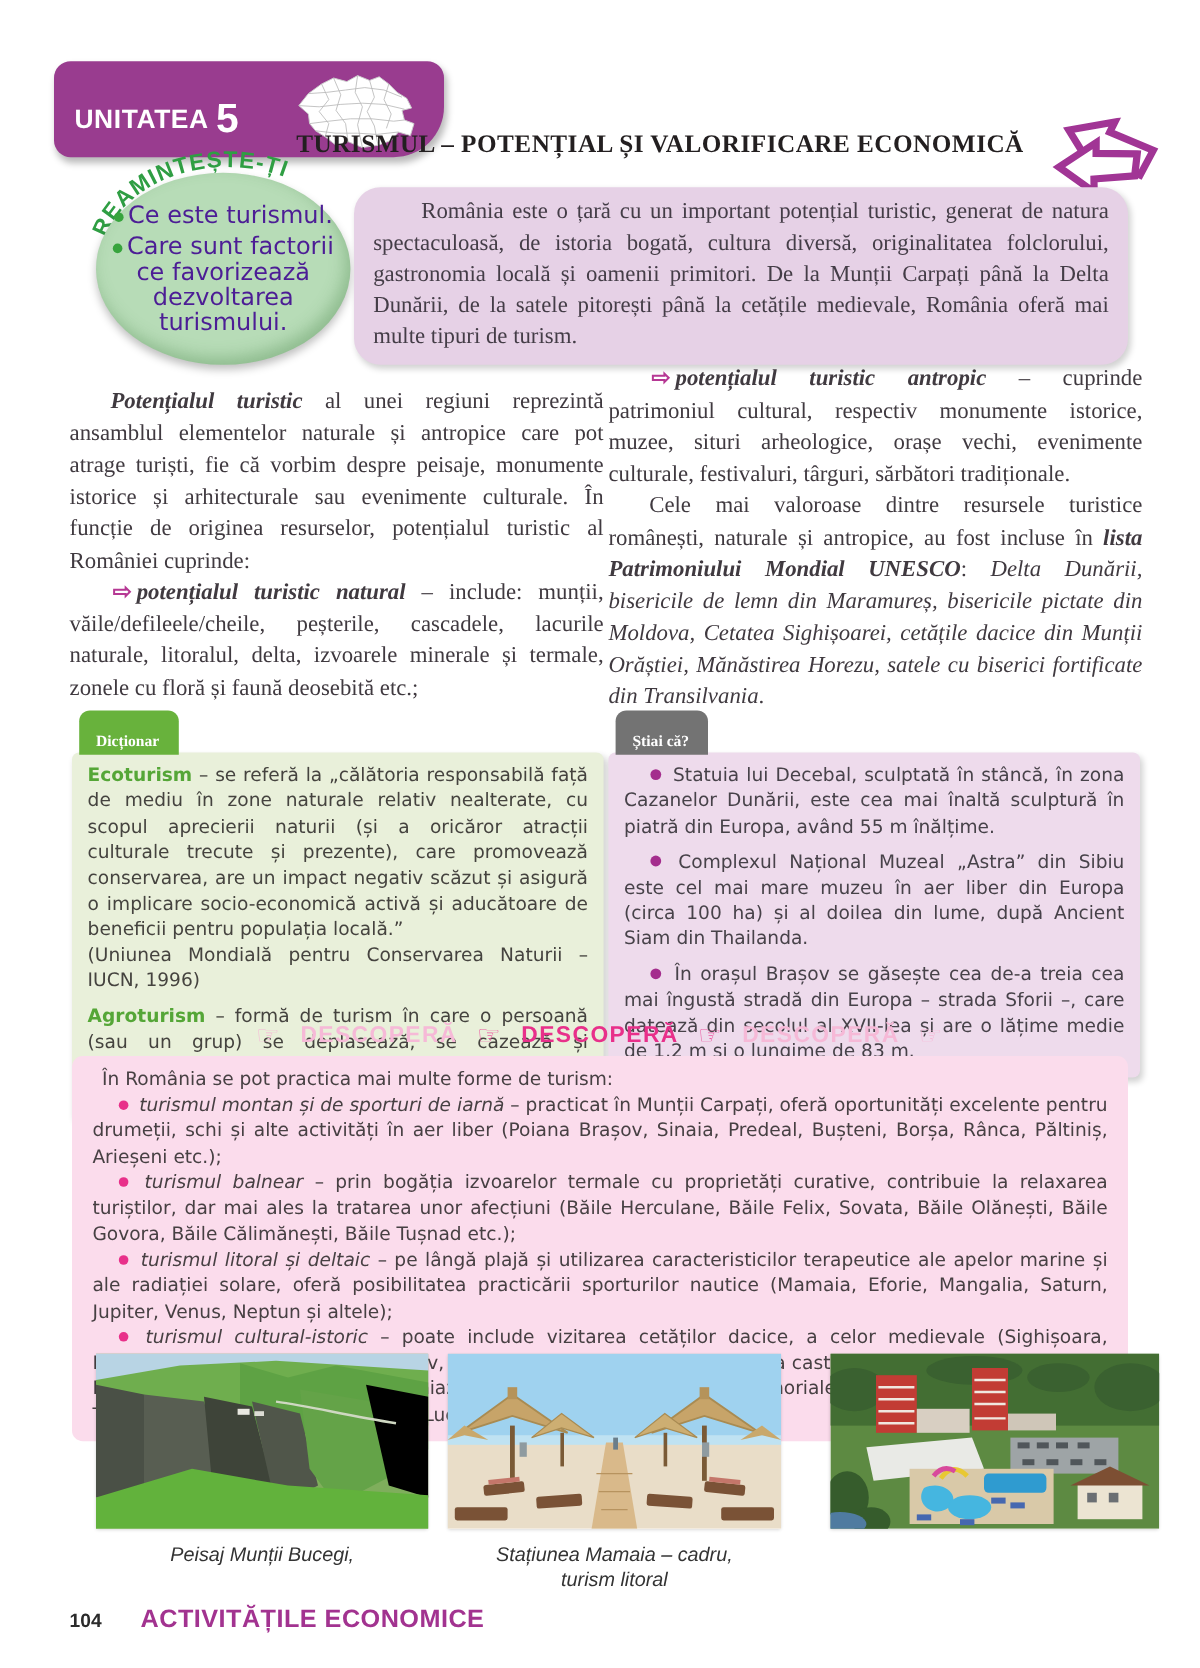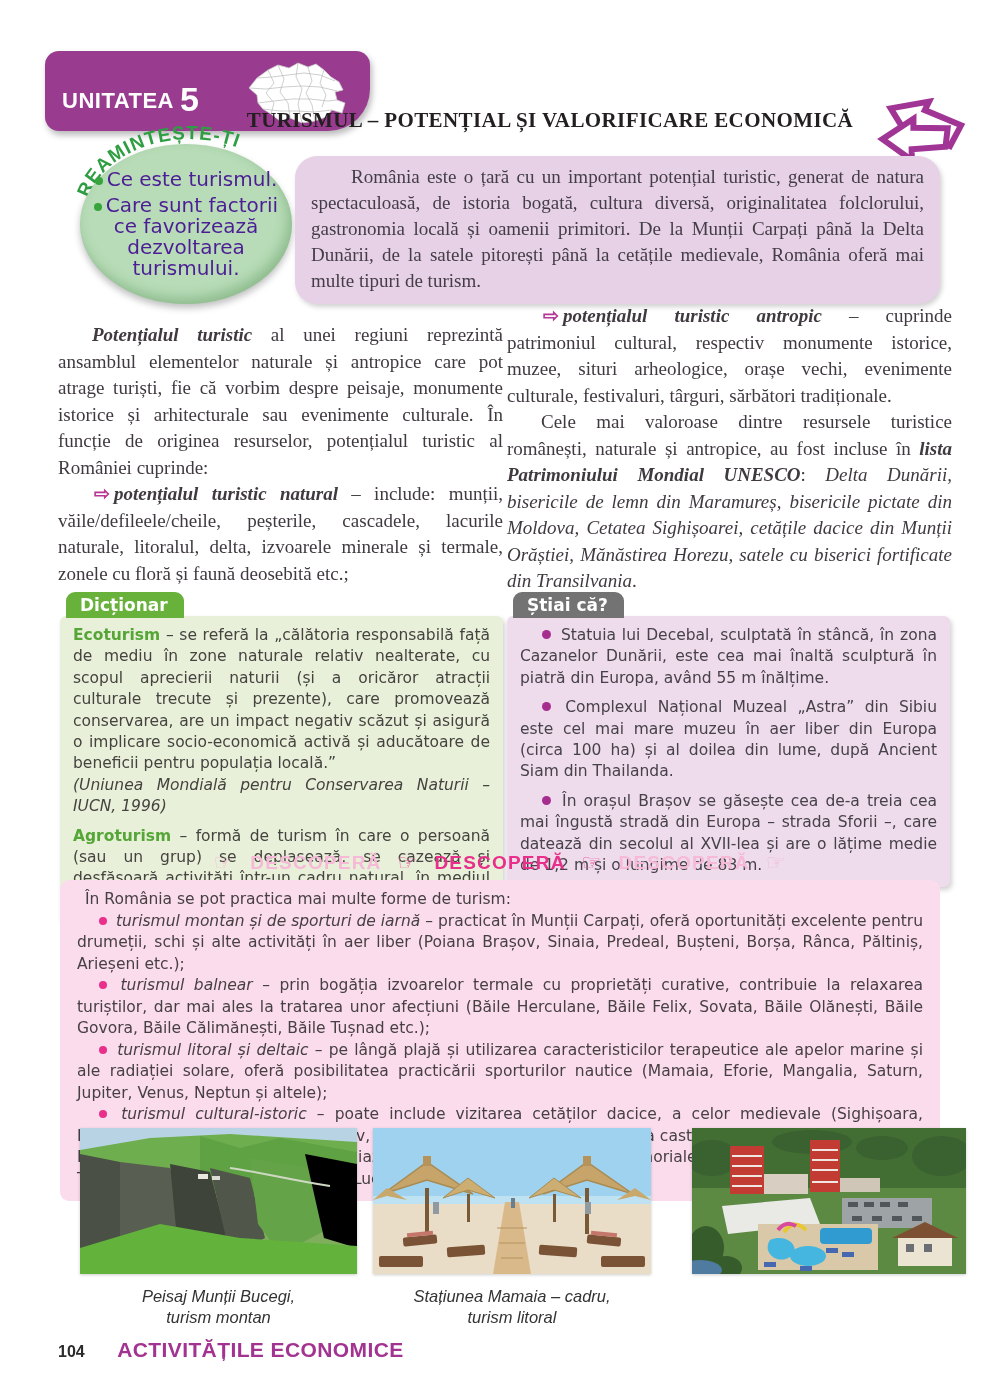--- a/index.html
+++ b/index.html
@@ -45,35 +45,35 @@
        line-height:26.5px;color:#403a40;text-align:justify;}
   .col-left{left:58px;top:322px;}
   .col-right{left:507px;top:303px;}
   .col p{margin:0;}
   .col .indent{text-indent:34px;}
   .bi{font-weight:bold;font-style:italic;}
   .it{font-style:italic;}
   .arrow{color:#b63894;font-style:normal;font-weight:bold;padding:0 4px 0 2px;}
 
   
-  .tab{display:inline-block;position:relative;z-index:2;margin-left:6px;padding:3px 16px 3px 14px;
-       border-radius:9px 9px 0 0;color:#fff;font-weight:bold;font-size:17px;}
+  .tab{display:inline-block;position:relative;z-index:2;margin-left:6px;padding:18px 16px 3px 14px;
+       border-radius:9px 9px 0 0;color:#fff;font-weight:bold;font-size:13px;font-family:Liberation Serif, serif;}
   .tab-green{background:#68b23c;}
   .tab-magenta{background:#737373;}
   .tbox{position:absolute;width:443px;}
   .dict{left:60px;top:592px;}
   .facts{left:507px;top:592px;}
   .tbody{position:relative;margin-top:-2px;border-radius:6px;padding:9px 13px 11px 13px;
          box-sizing:border-box;font-size:15.5px;line-height:21.4px;color:#45433f;text-align:justify;
          box-shadow:2px 3px 5px rgba(0,0,0,.18);}
   .tbody-green{background:#e9f0da;}
   .tbody-purple{background:#eedbec;color:#474249;}
   .tbody p{margin:0;}
   .term{color:#55a637;font-weight:bold;}
-  .src{font-style:italic;}
+  .src{}
   .tbody .gap{height:8px;}
   .fact{text-indent:22px;margin:0 0 8px 0 !important;}
   .fact:last-child{margin-bottom:0 !important;}
 
   
   .discover-head{position:absolute;left:0;top:850px;width:1000px;display:flex;gap:16px;
                  align-items:center;justify-content:center;font-family:"Liberation Sans",sans-serif;
                  font-weight:bold;font-size:19px;letter-spacing:1.2px;}
   .dh-word-strong{color:#e8308a;}
   .dh-word-pale{color:#f6b9d7;}
@@ -328,21 +328,20 @@
       <g fill="#365c2c">
           <ellipse cx="14" cy="120" rx="18" ry="22"></ellipse>
           <ellipse cx="34" cy="140" rx="16" ry="12"></ellipse>
         </g>
       <ellipse cx="8" cy="142" rx="22" ry="10" fill="#4f7ba0"></ellipse>
     </svg>
   </div>
 
   <div class="caption" style="left:80px;width:277px;">
     <div>Peisaj Munții Bucegi,</div>
-    <div>turism montan</div>
   </div>
   <div class="caption" style="left:373px;width:278px;">
     <div>Stațiunea Mamaia – cadru,</div>
     <div>turism litoral</div>
   </div>
 
   <div class="footer">
     <span>104</span>
     <span class="section">ACTIVITĂȚILE ECONOMICE</span>
   </div>

